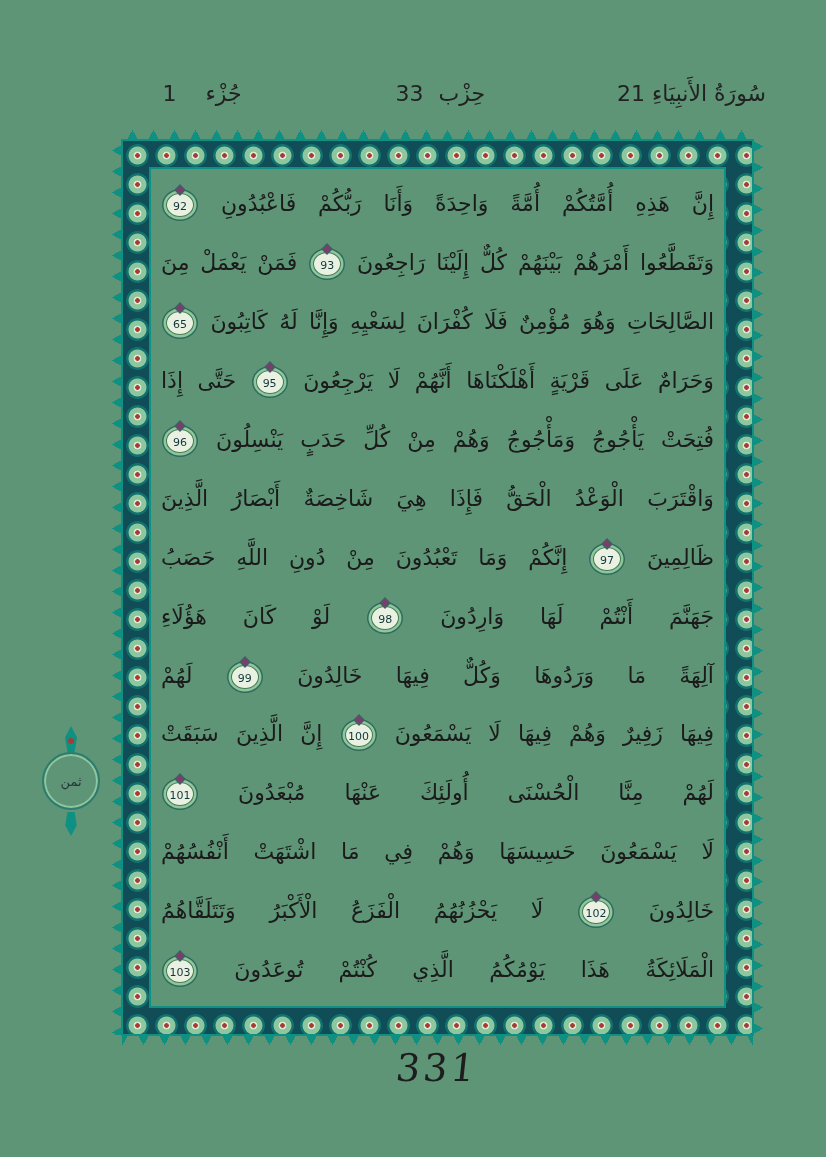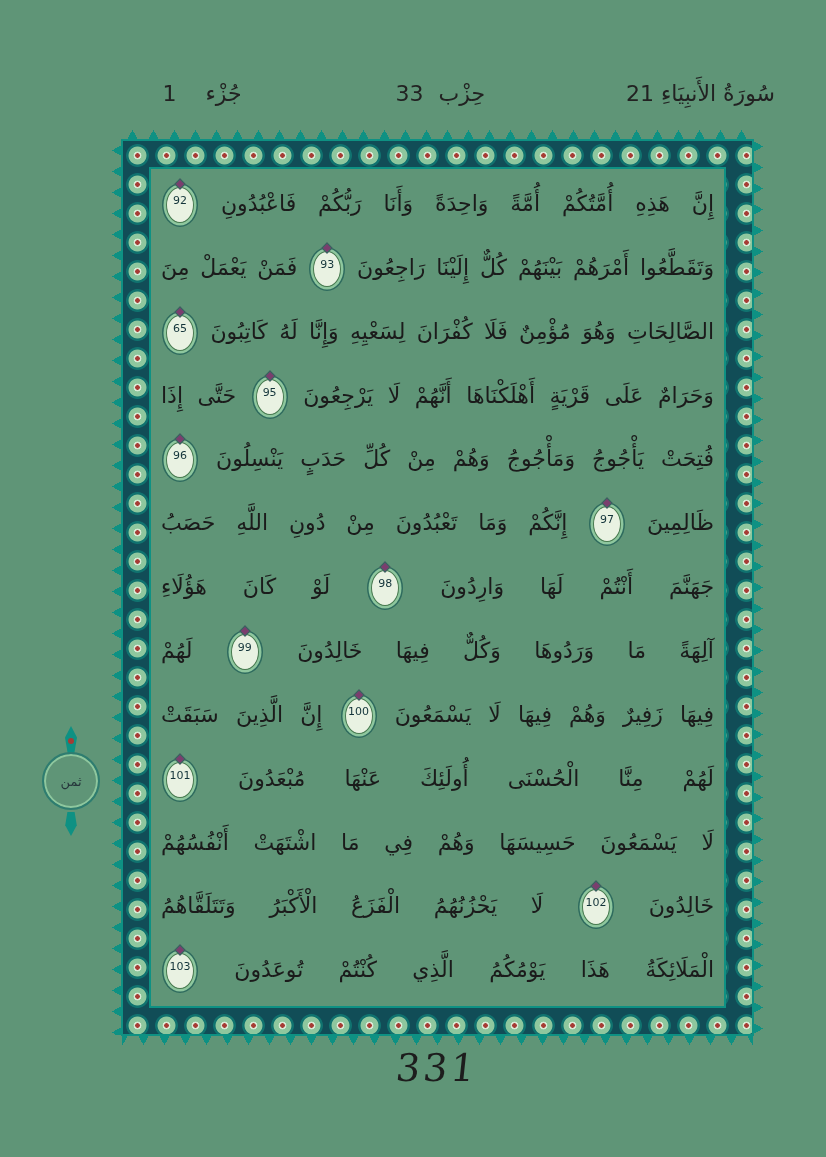--- a/index.html
+++ b/index.html
@@ -14,21 +14,21 @@
   *{box-sizing:border-box;}
   html,body{margin:0;padding:0;}
   body{
     width:826px;height:1157px;position:relative;overflow:hidden;
     background:var(--background);
     font-family:"DejaVu Sans",sans-serif;color:var(--ink);
   }
 
   
   .hdr{position:absolute;top:72px;height:48px;line-height:44px;font-size:22px;color:#222;direction:rtl;white-space:nowrap;}
-  .hdr-surah{right:51px;text-align:center;}
+  .hdr-surah{right:60px;text-align:center;}
   .hdr-hizb{left:385px;width:100px;text-align:right;word-spacing:8px;}
   .hdr-juz{left:148px;width:108px;word-spacing:22px;text-align:center;}
 
   
   .frame{position:absolute;left:112px;top:130px;width:651px;height:915px;}
   .zz{position:absolute;}
   .zz-top{left:10px;right:10px;top:0;height:10px;
     background:conic-gradient(from 150deg at 50% 0%,var(--border_teal) 0 60deg,transparent 0);
     background-size:21px 10px;background-repeat:repeat-x;}
   .zz-bottom{left:10px;right:10px;bottom:0;height:10px;
@@ -56,21 +56,21 @@
   
   .text-area{
     position:absolute;left:49px;right:49px;top:47px;bottom:47px;
     direction:rtl;display:flex;flex-direction:column;justify-content:space-between;
   }
   .line{
     height:54.7px;line-height:54.7px;font-size:22px;color:var(--ink);
     text-align:justify;text-align-last:justify;white-space:nowrap;
   }
   .ayah-marker{
-    display:inline-block;width:28px;height:36px;border-radius:50%;
+    display:inline-block;width:28px;height:24px;border-radius:50%;
     background:var(--marker_fill);
     border:1.5px solid #47794f;
     box-shadow:0 0 0 2.5px var(--motif_green),0 0 0 4px #2e6b5e;
     font-size:11px;line-height:26px;text-align:center;color:#13343a;
     vertical-align:middle;position:relative;margin:0 5px;direction:ltr;
     text-align-last:center;word-spacing:normal;
   }
   .ayah-marker::before{
     content:"";position:absolute;top:-8px;left:50%;
     transform:translateX(-50%) rotate(45deg);
@@ -116,20 +116,21 @@
   <div class="zz zz-left"></div>
   <div class="zz zz-right"></div>
   <div class="band"></div>
   <div class="hole"></div>
   <div class="text-area">
       <div class="line"><span>إِنَّ هَذِهِ أُمَّتُكُمْ أُمَّةً وَاحِدَةً وَأَنَا رَبُّكُمْ فَاعْبُدُونِ</span> <span class="ayah-marker">92</span></div>
       <div class="line"><span>وَتَقَطَّعُوا أَمْرَهُمْ بَيْنَهُمْ كُلٌّ إِلَيْنَا رَاجِعُونَ</span> <span class="ayah-marker">93</span> <span>فَمَنْ يَعْمَلْ مِنَ</span></div>
       <div class="line"><span>الصَّالِحَاتِ وَهُوَ مُؤْمِنٌ فَلَا كُفْرَانَ لِسَعْيِهِ وَإِنَّا لَهُ كَاتِبُونَ</span> <span class="ayah-marker">65</span></div>
       <div class="line"><span>وَحَرَامٌ عَلَى قَرْيَةٍ أَهْلَكْنَاهَا أَنَّهُمْ لَا يَرْجِعُونَ</span> <span class="ayah-marker">95</span> <span>حَتَّى إِذَا</span></div>
       <div class="line"><span>فُتِحَتْ يَأْجُوجُ وَمَأْجُوجُ وَهُمْ مِنْ كُلِّ حَدَبٍ يَنْسِلُونَ</span> <span class="ayah-marker">96</span></div>
+      <div class="line"><span>وَاقْتَرَبَ الْوَعْدُ الْحَقُّ فَإِذَا هِيَ شَاخِصَةٌ أَبْصَارُ الَّذِينَ</span></div>
       <div class="line"><span>ظَالِمِينَ</span> <span class="ayah-marker">97</span> <span>إِنَّكُمْ وَمَا تَعْبُدُونَ مِنْ دُونِ اللَّهِ حَصَبُ</span></div>
       <div class="line"><span>جَهَنَّمَ أَنْتُمْ لَهَا وَارِدُونَ</span> <span class="ayah-marker">98</span> <span>لَوْ كَانَ هَؤُلَاءِ</span></div>
       <div class="line"><span>آلِهَةً مَا وَرَدُوهَا وَكُلٌّ فِيهَا خَالِدُونَ</span> <span class="ayah-marker">99</span> <span>لَهُمْ</span></div>
       <div class="line"><span>فِيهَا زَفِيرٌ وَهُمْ فِيهَا لَا يَسْمَعُونَ</span> <span class="ayah-marker">100</span> <span>إِنَّ الَّذِينَ سَبَقَتْ</span></div>
       <div class="line"><span>لَهُمْ مِنَّا الْحُسْنَى أُولَئِكَ عَنْهَا مُبْعَدُونَ</span> <span class="ayah-marker">101</span></div>
       <div class="line"><span>لَا يَسْمَعُونَ حَسِيسَهَا وَهُمْ فِي مَا اشْتَهَتْ أَنْفُسُهُمْ</span></div>
       <div class="line"><span>خَالِدُونَ</span> <span class="ayah-marker">102</span> <span>لَا يَحْزُنُهُمُ الْفَزَعُ الْأَكْبَرُ وَتَتَلَقَّاهُمُ</span></div>
       <div class="line"><span>الْمَلَائِكَةُ هَذَا يَوْمُكُمُ الَّذِي كُنْتُمْ تُوعَدُونَ</span> <span class="ayah-marker">103</span></div>
     </div>
 </div>

